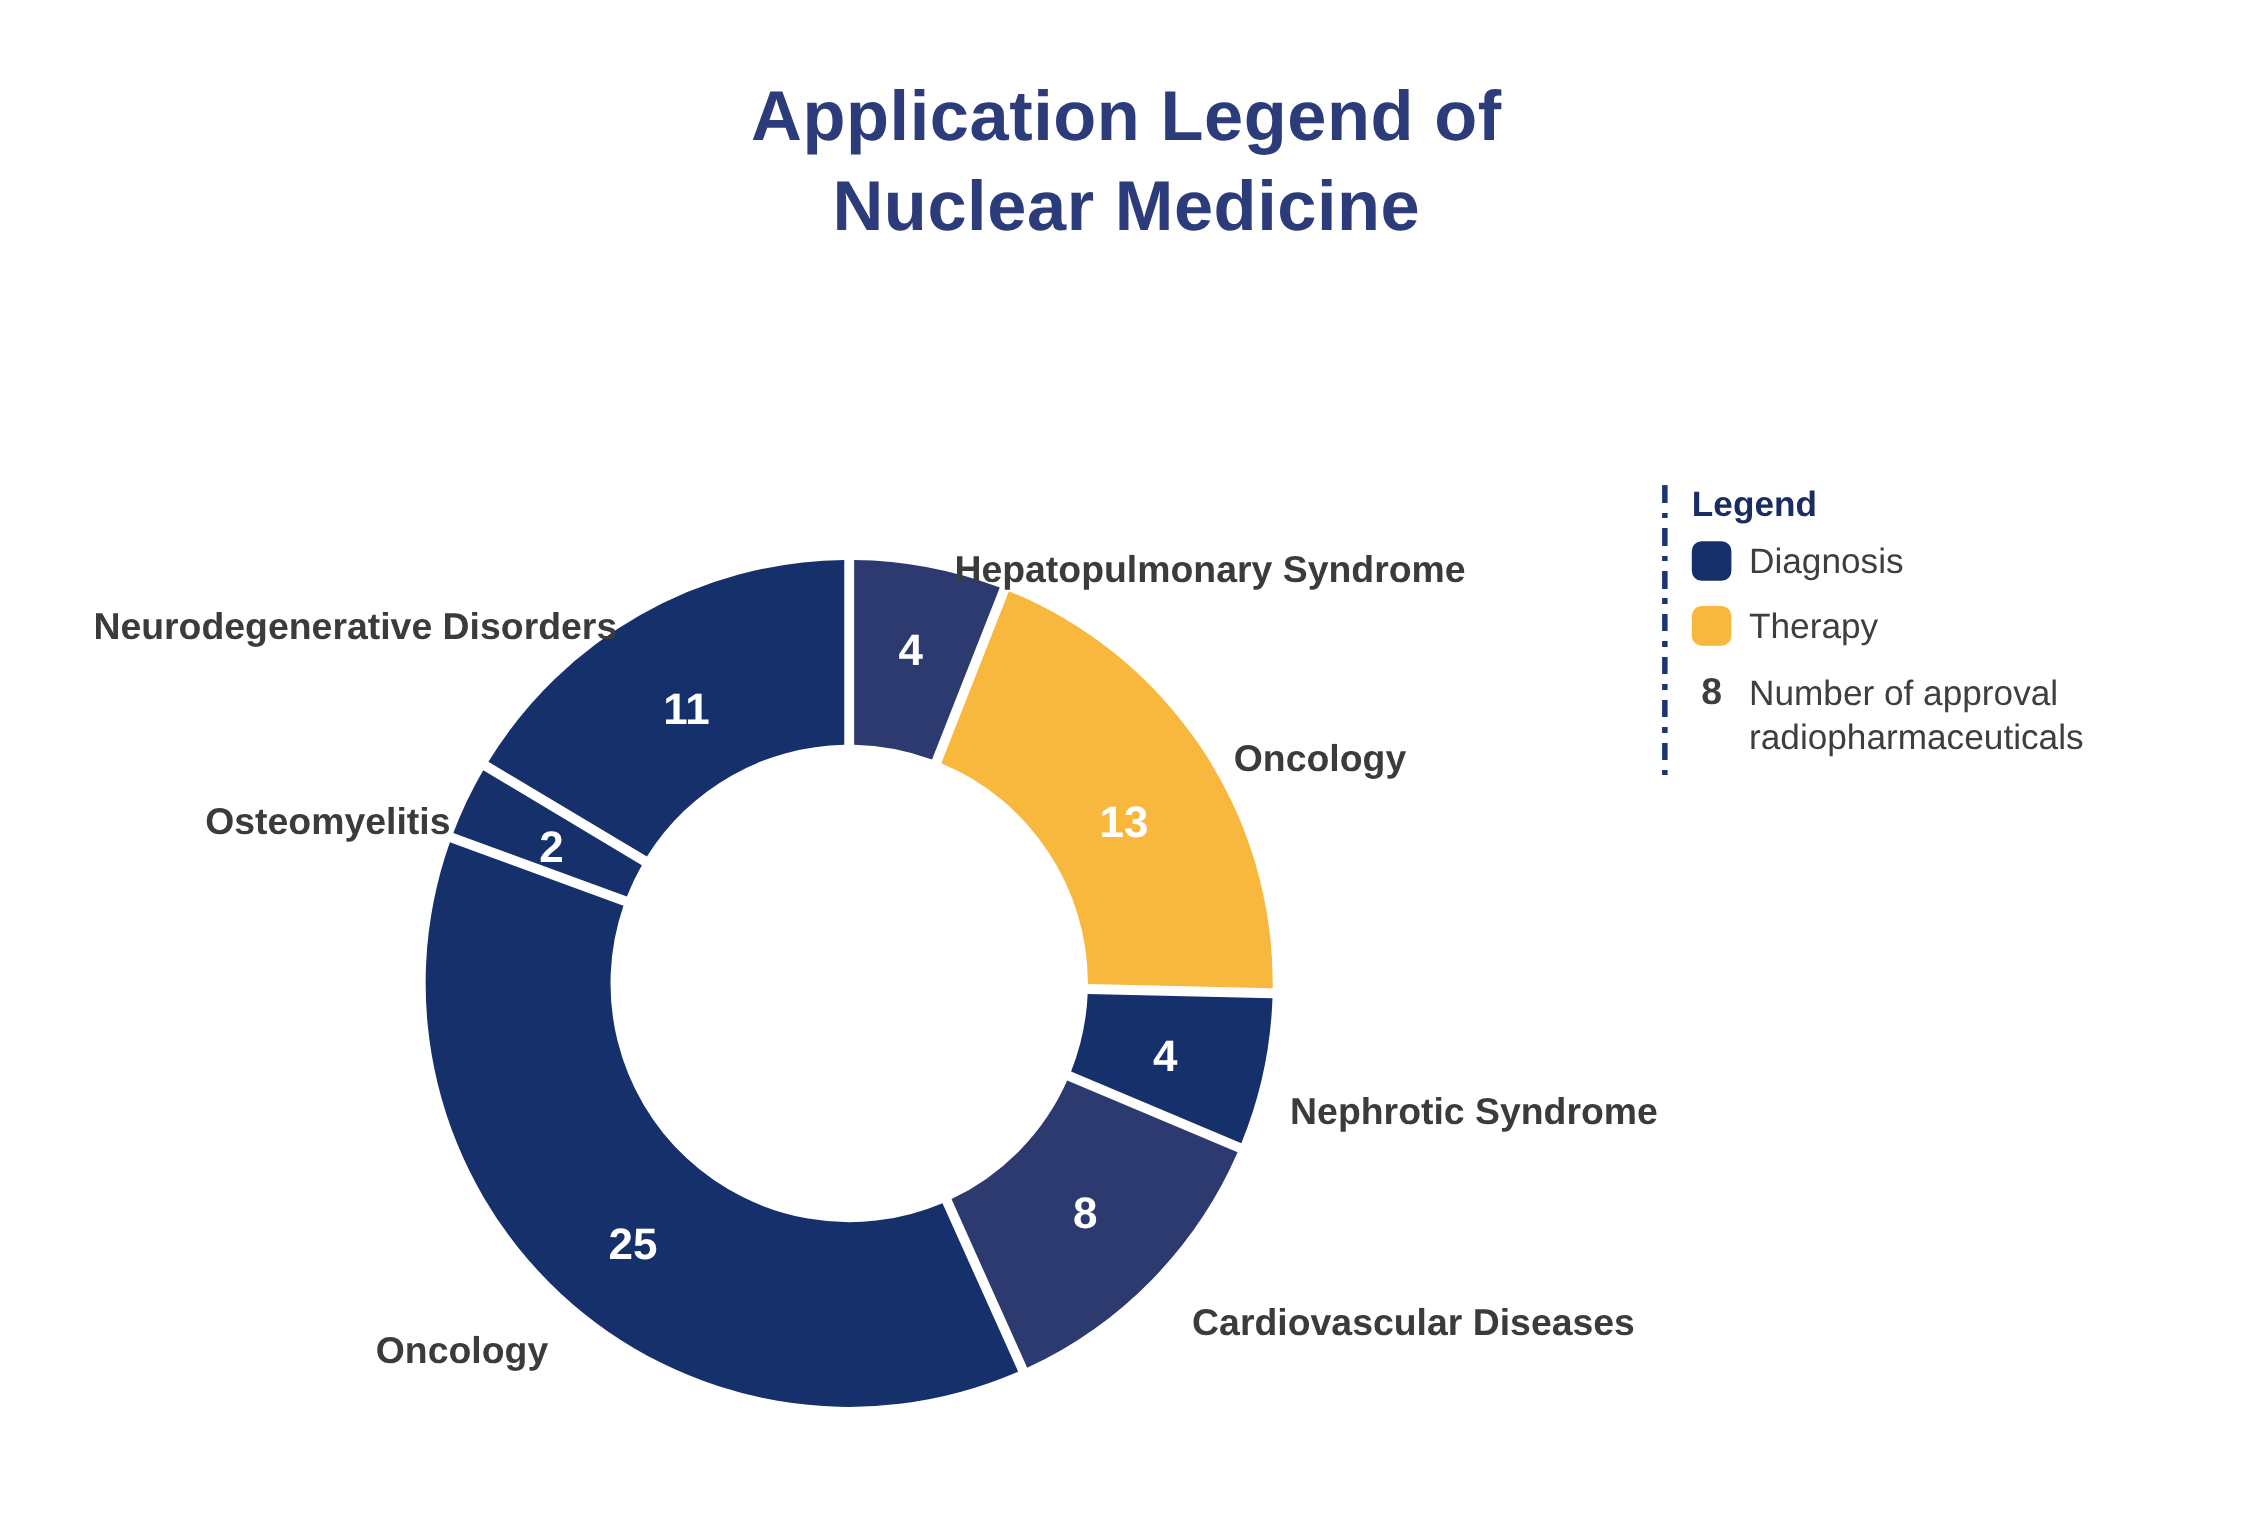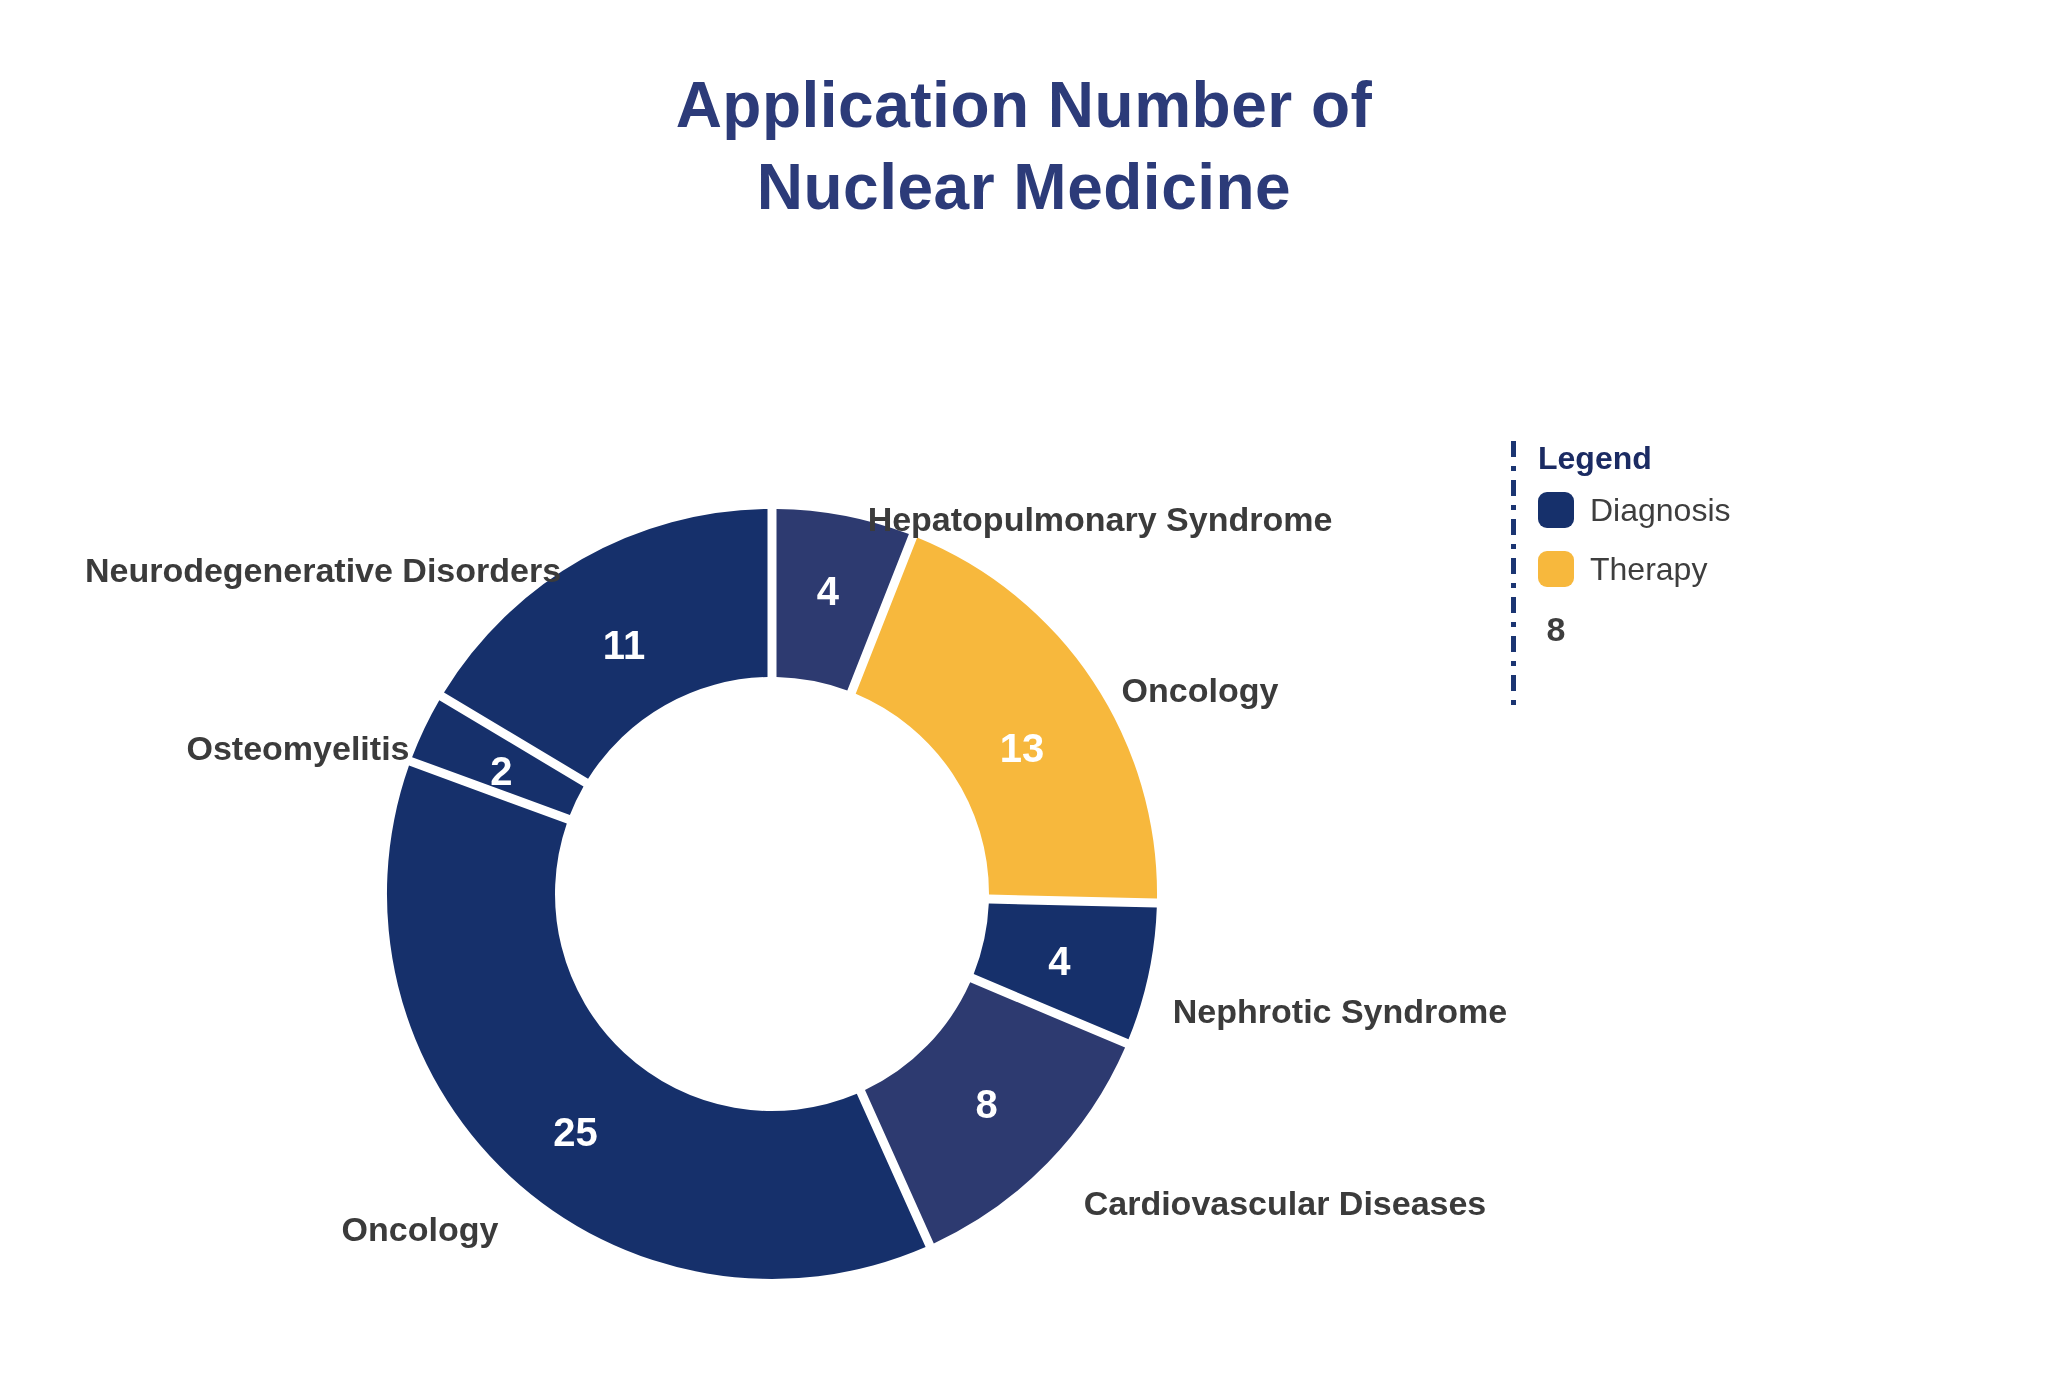--- a/index.html
+++ b/index.html
@@ -20,21 +20,21 @@
   .legend-label{font-size:32px;color:#3E3E3E;}
   .legend-symbol{width:36px;text-align:center;font-size:34px;font-weight:bold;color:#3E3E3E;margin-right:16px;flex:none;}
   .legend-label-multi{font-size:32px;line-height:40px;color:#3E3E3E;width:330px;}
 </style>
 </head>
 <body>
 
 <div class="page">
 
   <div class="title">
-    <div>Application Number of</div>
+    <div>Application Legend of</div>
     <div>Nuclear Medicine</div>
   </div>
 
   <svg id="donut" class="donut-svg" width="2048" height="1390" viewBox="0 0 2048 1390">
       <path fill="#2D3A70" d="M 776.5 509.0 A 385 385 0 0 1 908.9 534.1 L 847.3 690.5 A 217 217 0 0 0 776.5 677.0 Z"></path>
       <text class="val" x="827.9" y="591.3">4</text>
       <path fill="#F7B83D" d="M 917.2 537.4 A 385 385 0 0 1 1157.0 898.5 L 989.0 894.6 A 217 217 0 0 0 855.7 693.8 Z"></path>
       <text class="val" x="1021.9" y="748.1">13</text>
       <path fill="#16306B" d="M 1156.8 907.5 A 385 385 0 0 1 1128.5 1039.3 L 973.7 974.1 A 217 217 0 0 0 988.8 903.6 Z"></path>
       <text class="val" x="1059.3" y="960.8">4</text>
@@ -68,16 +68,17 @@
       <span class="legend-label">Diagnosis</span>
     </div>
 
     <div class="legend-row">
       <span class="swatch" id="sw-therapy" style="background: rgb(247, 184, 61);"></span>
       <span class="legend-label">Therapy</span>
     </div>
 
     <div class="legend-row">
       <span class="legend-symbol">8</span>
+      <span class="legend-label-multi">Number of approval radiopharmaceuticals</span>
     </div>
   </div>
 
 </div>
 
 </body></html>

